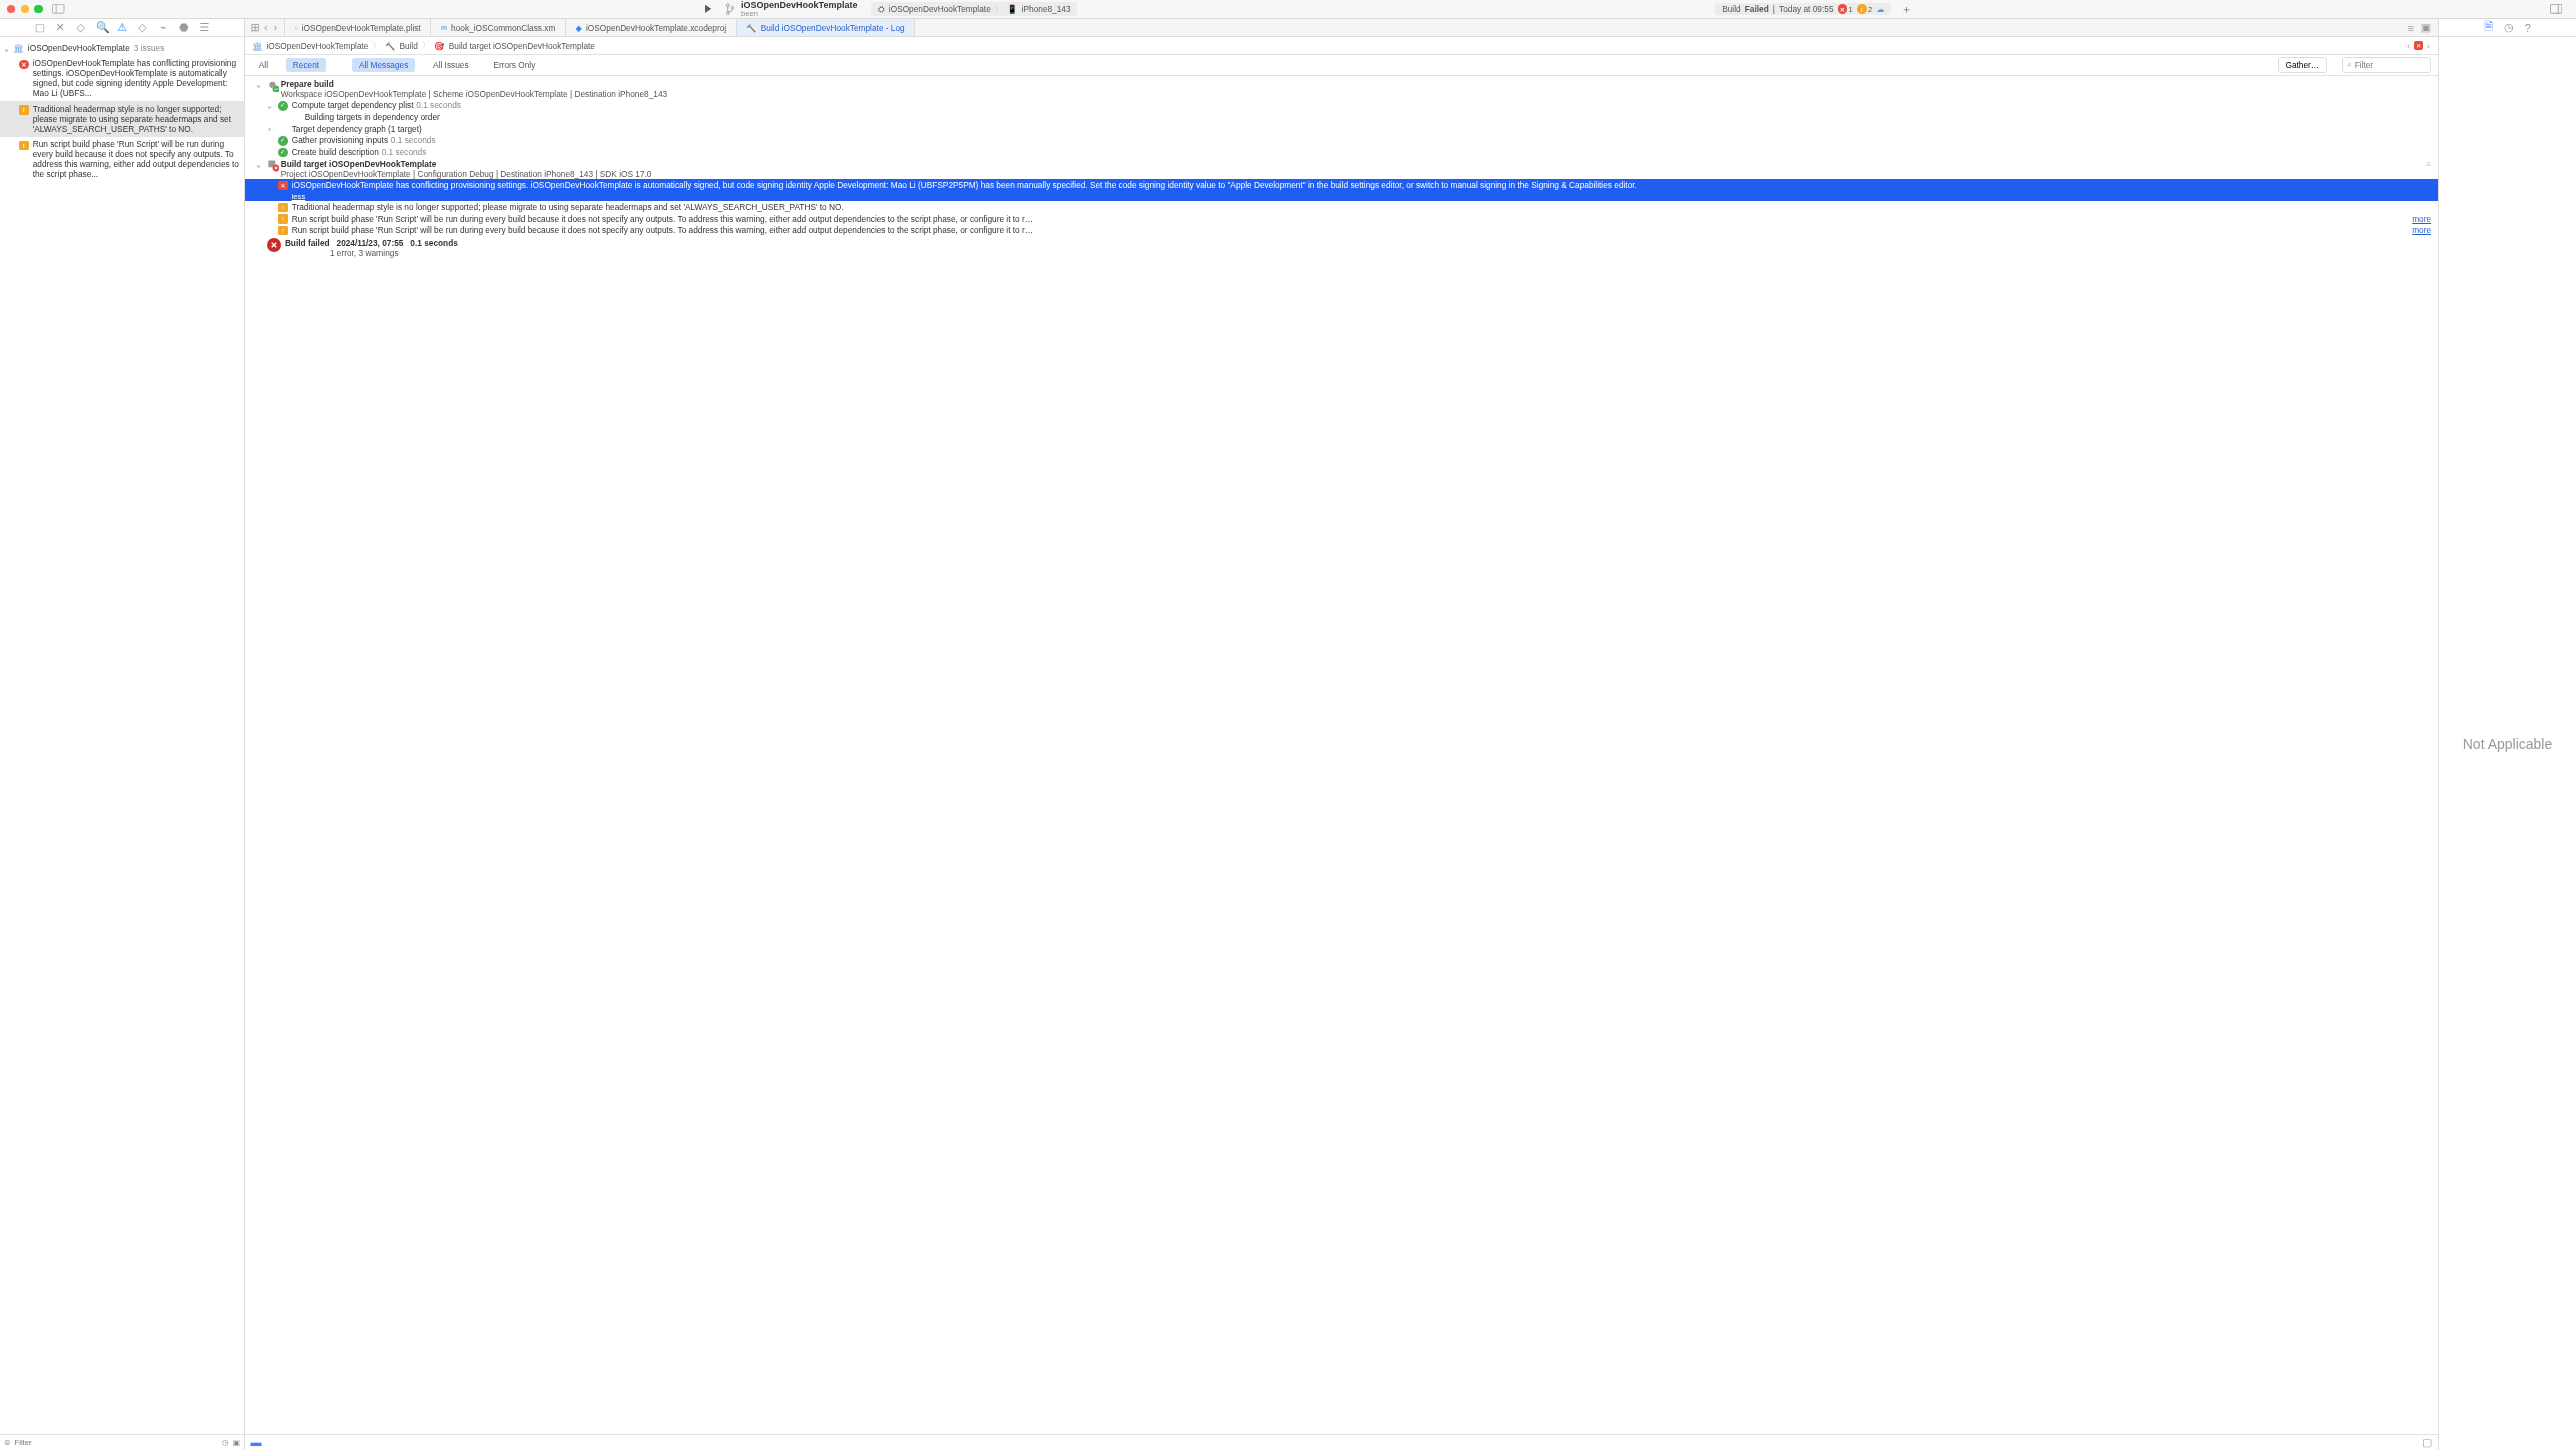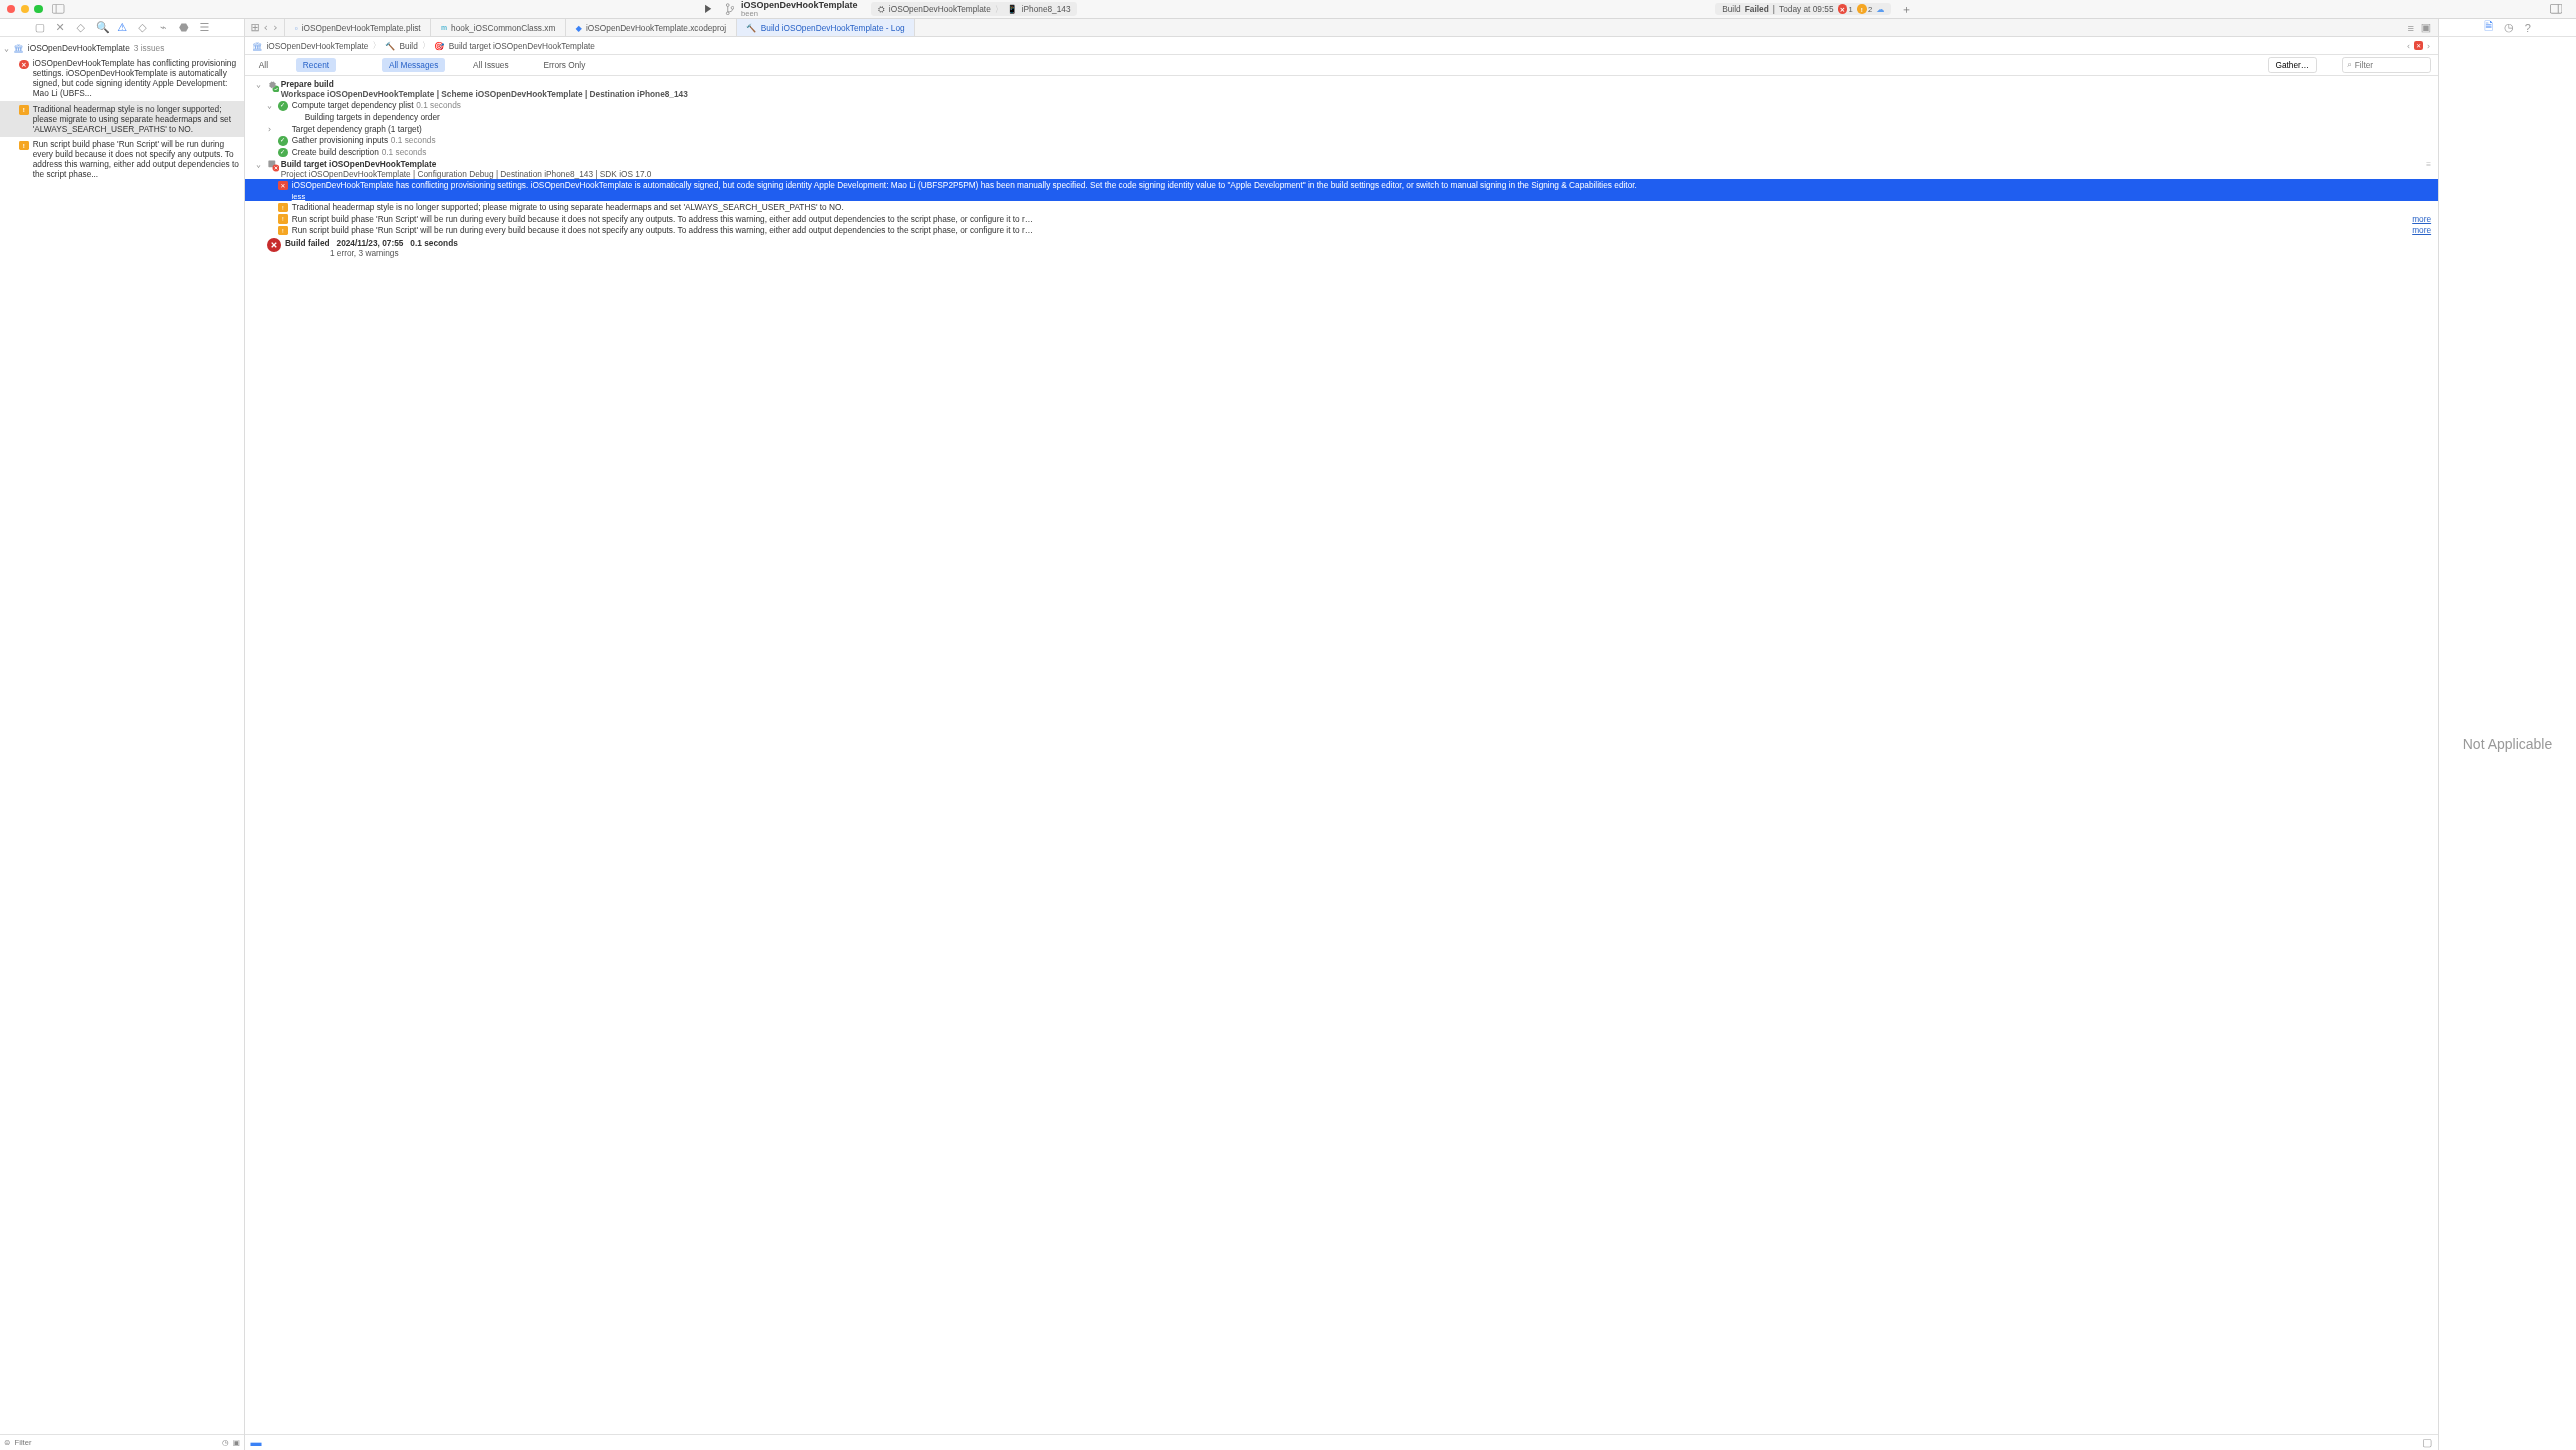--- a/index.html
+++ b/index.html
@@ -58,21 +58,21 @@
 .tabbar .tb-nav { display: flex; align-items: center; gap: 2.8px; padding: 0 5.5px; color: #9a9a9a; border-right: 0.7px solid #dcdcdc; }
 .tab { display: flex; align-items: center; gap: 4.1px; padding: 0 9.6px; font-size: 8.3px; color: #555; border-right: 0.7px solid #dcdcdc; }
 .tab.active { background: #e6eefc; color: #2862c7; }
 .tabbar-tools { margin-left: auto; display: flex; align-items: center; gap: 6.9px; padding: 0 6.9px; color: #9a9a9a; }
 
 .breadcrumb { height: 18px; display: flex; align-items: center; gap: 4.1px; padding: 0 6.9px; font-size: 8.3px; color: #555; border-bottom: 0.7px solid #e2e2e2; }
 .breadcrumb .chev { color: #bbb; }
 .breadcrumb .right-tools { margin-left: auto; display: flex; align-items: center; gap: 2.8px; color: #9a9a9a; }
 .breadcrumb .err-dot { width: 9.6px; height: 9.6px; border-radius: 2.1px; background: #e84b3d; color: #fff; font-size: 6.2px; display: flex; align-items: center; justify-content: center; }
 
-.filterbar { height: 20.6px; display: flex; align-items: center; padding: 0 6.9px; border-bottom: 0.7px solid #e2e2e2; font-size: 8.3px; gap: 21px; }
+.filterbar { height: 20.6px; display: flex; align-items: center; padding: 0 6.9px; border-bottom: 0.7px solid #e2e2e2; font-size: 8.3px; gap: 11px; }
 .seg { padding: 2.1px 6.9px; border-radius: 2.8px; color: #555; }
 .seg.recent { background: #cfe0fb; color: #2862c7; }
 .seg.msgs { background: #cfe0fb; color: #2862c7; }
 .export-btn { margin-left: auto; padding: 2.1px 6.9px; border: 0.7px solid #dcdcdc; border-radius: 2.8px; background: #fff; font-size: 8.3px; }
 .filter-field { display: flex; align-items: center; gap: 2.8px; border: 0.7px solid #dcdcdc; border-radius: 2.8px; padding: 1.4px 4.1px; width: 89px; color: #999; margin-left: 4.1px; }
 .filter-field input { border: none; outline: none; width: 100%; font-size: 8.3px; }
 
 .log { flex: 1; overflow: auto; font-size: 8.3px; padding: 2.8px 0 27.5px; }
 .log-row { display: flex; align-items: flex-start; gap: 4.1px; padding: 0.7px 6.9px 0.7px 11px; }
 .log-row .disclosure { width: 6.9px; color: #888; flex-shrink: 0; }
@@ -276,21 +276,21 @@
         <span class="disclosure chevr">⌄</span>
         <span class="ind" style="position:relative;">
           <svg width="12.4" height="12.4" viewBox="0 0 18 18">
               <circle cx="13" cy="13" r="5" fill="#4caf50"></circle>
               <path d="M11 13 l1.5 1.5 3-3" stroke="#fff" stroke-width="1.3" fill="none"></path>
               <path d="M6 2 l2 1 2-1 1 2 2 1-1 2 1 2-2 1-1 2-2-1-2 1-1-2-2-1 1-2-1-2 2-1z" fill="#9a9a9a"></path>
             </svg>
         </span>
         <span class="txt">
           <span>Prepare build</span><br>
-          <span style="font-weight:700;color:#555;">Workspace iOSOpenDevHookTemplate | Scheme iOSOpenDevHookTemplate | Destination iPhone8_143</span>
+          <span style="font-weight:400;color:#555;">Workspace iOSOpenDevHookTemplate | Scheme iOSOpenDevHookTemplate | Destination iPhone8_143</span>
         </span>
       </div>
       <div class="log-row lvl1">
         <span class="disclosure chevr">⌄</span>
         <span class="ind ok"></span>
         <span class="txt"><span>Compute target dependency plist</span><span class="sub">0.1 seconds</span></span>
       </div>
       <div class="log-row lvl2">
         <span class="disclosure"></span>
         <span class="ind"></span>

